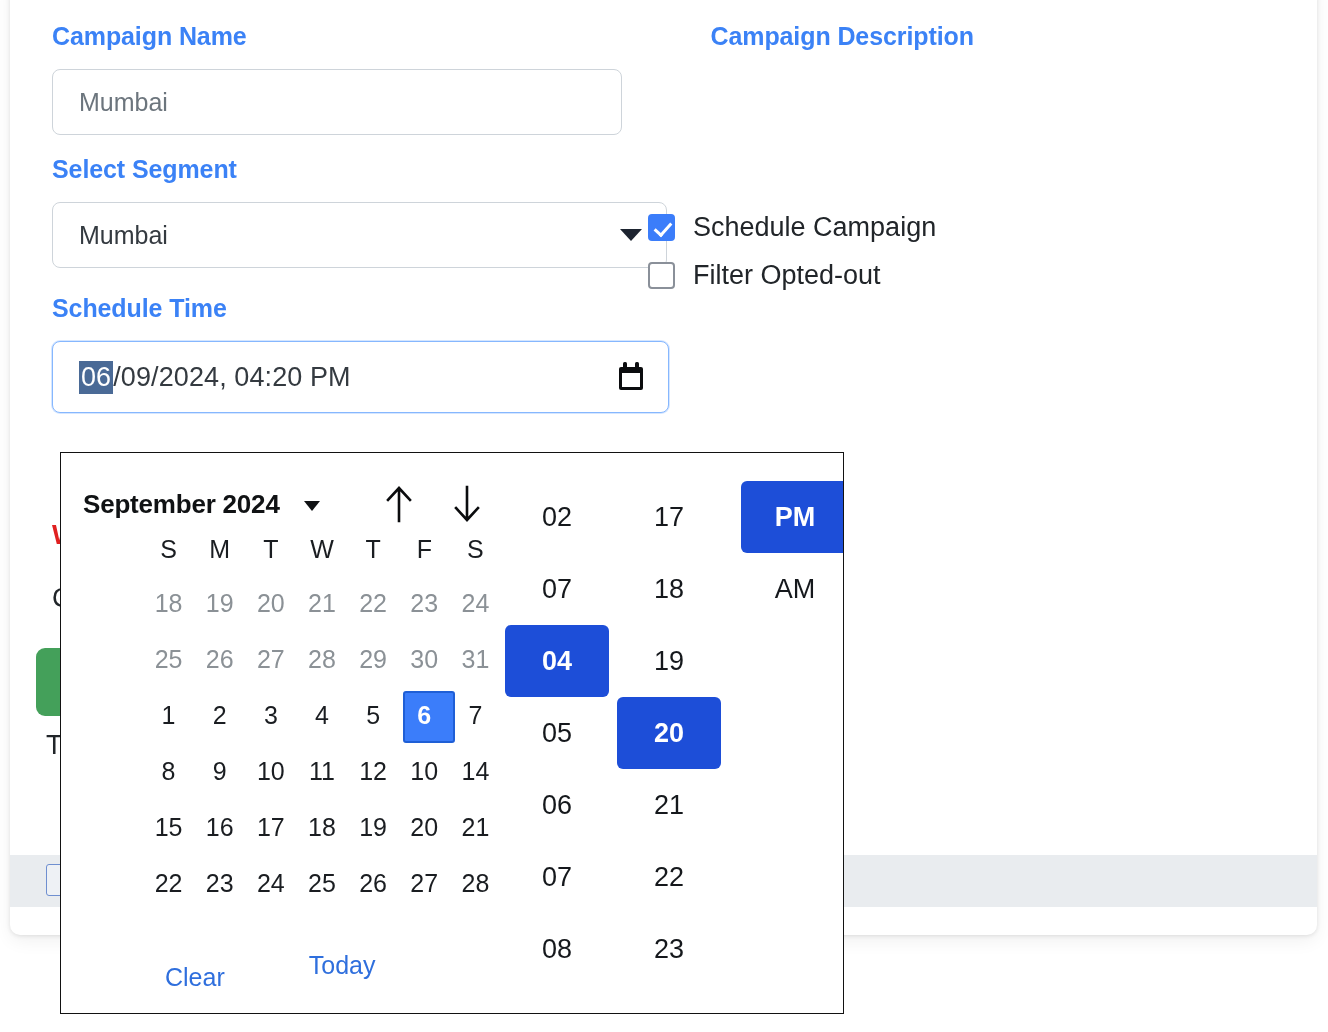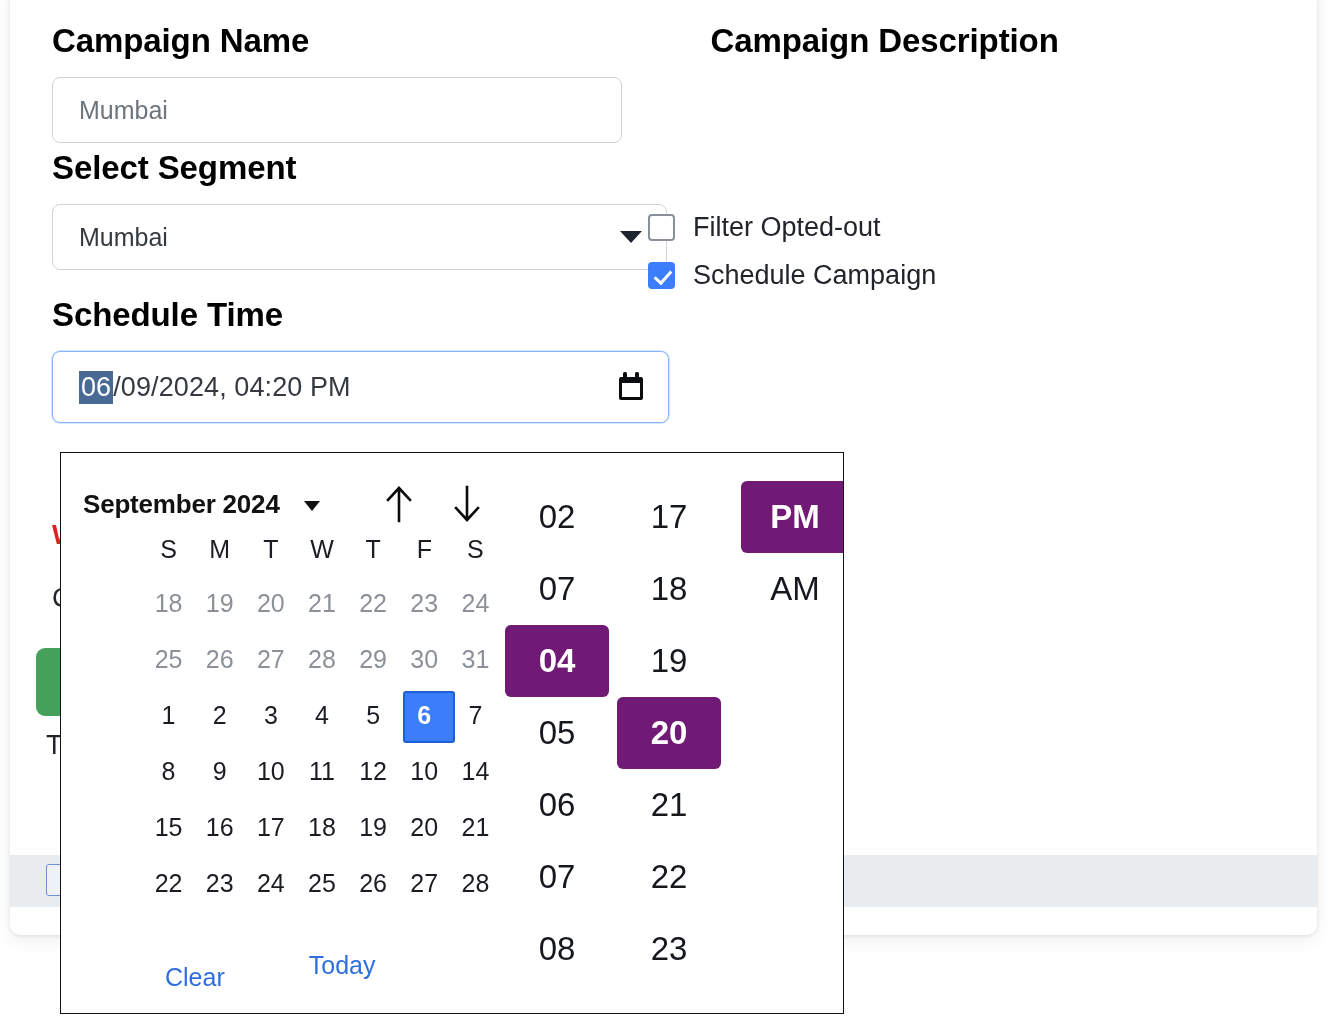--- a/index.html
+++ b/index.html
@@ -18,23 +18,23 @@
     left: 10px; top: -24px;
     width: 1307px; height: 959px;
     background: #ffffff;
     border-radius: 10px;
     box-shadow: 0 1px 4px rgba(0,0,0,.10), 0 6px 18px rgba(0,0,0,.06);
   }
 
   .form-area { position: absolute; left: 52px; top: 24px; width: 1228px; }
 
   .field-label {
-    font-size: 33px;
+    font-size: 25px;
     font-weight: 700;
-    color: #000000;
+    color: #3b82f6;
     letter-spacing: -.1px;
     line-height: 1;
   }
 
   .text-input {
     margin-top: 20px;
     height: 66px;
     border: 1px solid #ced4da;
     border-radius: 8px;
     background: #fff;
@@ -215,27 +215,27 @@
   .time-pane { flex: 1; display: flex; padding-top: 28px; }
   .time-col {
     width: 112px;
     display: flex; flex-direction: column; align-items: center;
   }
   .time-col.ampm { width: 140px; }
   .tcell {
     height: 72px;
     width: 104px;
     display: flex; align-items: center; justify-content: center;
-    font-size: 33px;
+    font-size: 27px;
     color: #15181c;
     border-radius: 6px;
   }
   .time-col.ampm .tcell { width: 108px; }
   .tcell.sel {
-    background: #701a75;
+    background: #1d4ed8;
     color: #ffffff;
     font-weight: 700;
   }
 </style>
 </head>
 <body>
 
 <div id="root">
 
   <div class="page-card"></div>
@@ -252,21 +252,21 @@
     <div style="display:flex; gap:44px;">
       <div style="width:615px;">
         <div class="field-label">Campaign Name</div>
         <div class="text-input">Mumbai</div>
       </div>
       <div style="width:615px;margin-left:45px;">
         <div class="field-label">Campaign Description</div>
       </div>
     </div>
 
-    <div style="margin-top:8px; width:615px;">
+    <div style="margin-top:22px; width:615px;">
       <div class="field-label">Select Segment</div>
       <div class="select-input">
         <span>Mumbai</span>
         <span class="caret-down"></span>
       </div>
     </div>
 
     <div style="margin-top:28px; width:617px;">
       <div class="field-label">Schedule Time</div>
       <div class="dt-input">
@@ -281,26 +281,26 @@
             <rect x="6" y="0" width="4" height="7" rx="1.5" fill="#0b0c0e"></rect>
             <rect x="18" y="0" width="4" height="7" rx="1.5" fill="#0b0c0e"></rect>
           </svg>
         </span>
       </div>
     </div>
   </div>
 
   <div class="check-col">
     <div class="check-row">
+      <span class="cb checked"></span>
+      <span class="cb-label">Schedule Campaign</span>
+    </div>
+    <div class="check-row">
       <span class="cb"></span>
       <span class="cb-label">Filter Opted-out</span>
-    </div>
-    <div class="check-row">
-      <span class="cb checked"></span>
-      <span class="cb-label">Schedule Campaign</span>
     </div>
   </div>
 
   <div class="picker">
 
     <div class="cal-pane">
       <div class="cal-head">
         <div class="cal-month">
           <span>September 2024</span>
           <span class="tri"></span>

